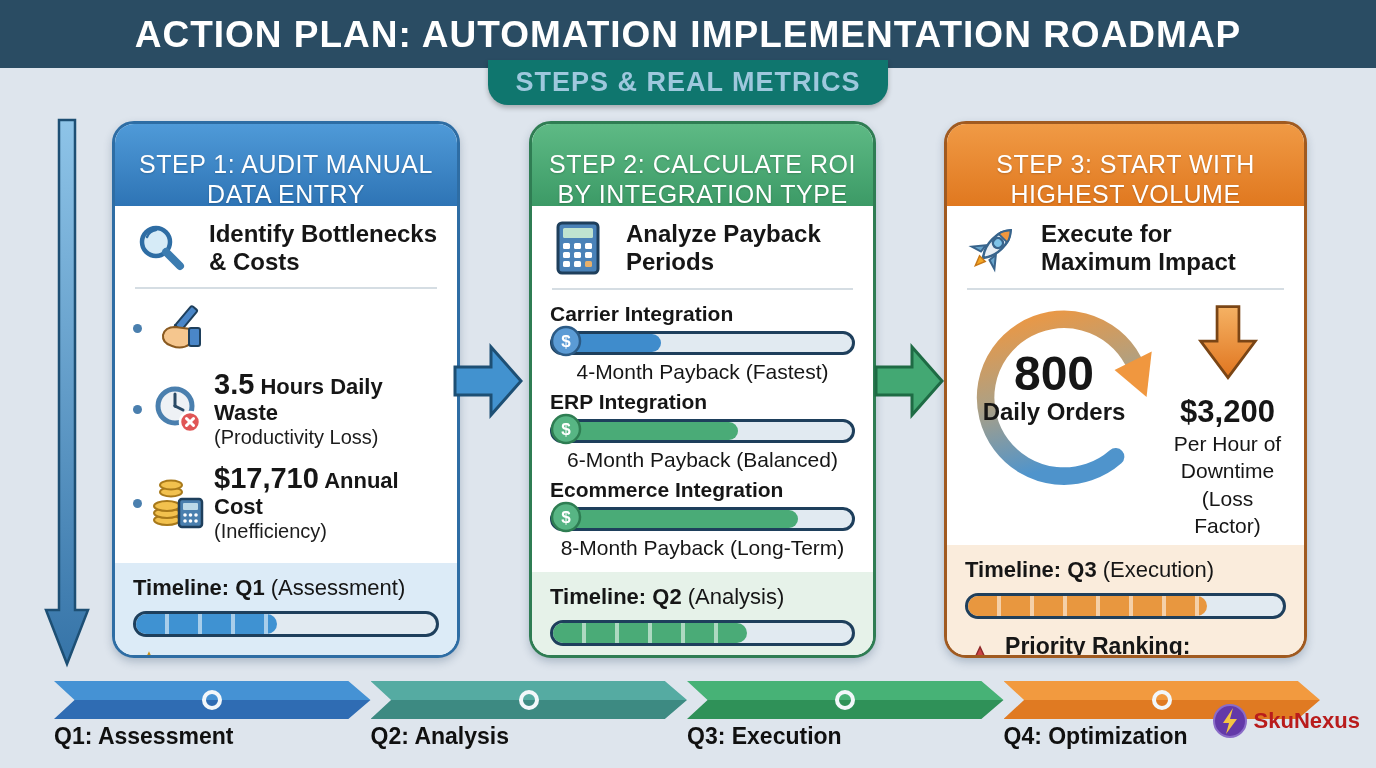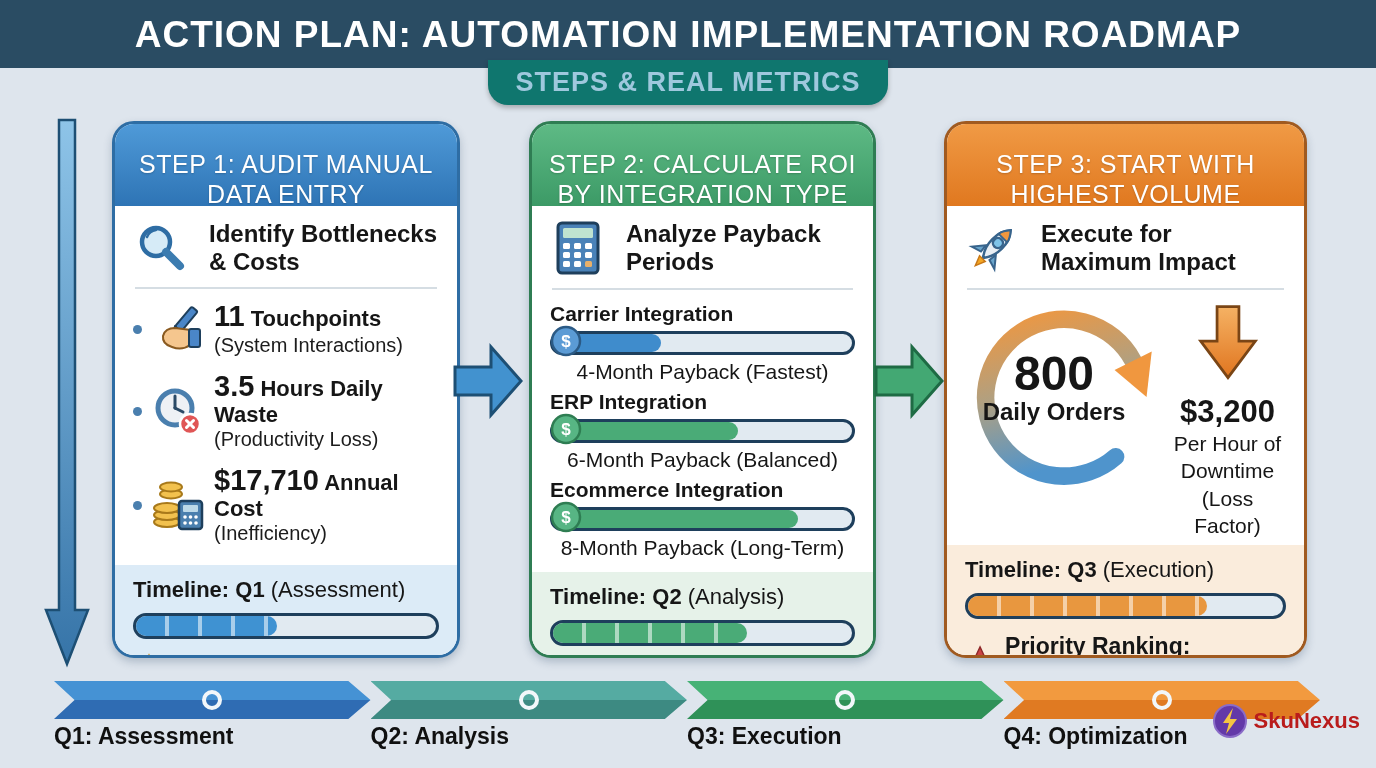--- a/index.html
+++ b/index.html
@@ -149,24 +149,20 @@
         <div class="bullet"></div>
         <div class="icon-cell">
           <svg width="54" height="54" viewBox="0 0 54 54">
             <g transform="rotate(40 27 27)">
               <rect x="23" y="1" width="8" height="26" rx="2" fill="#4a86c8" stroke="#1e3f5c" stroke-width="2"></rect>
               <path d="M23 27 h8 l-4 9 Z" fill="#e8c48a" stroke="#1e3f5c" stroke-width="2"></path>
             </g>
             <path d="M12 34 q2 -8 12 -8 l16 2 q5 2 3 7 l-4 8 q-8 6 -18 2 q-10 -3 -9 -11 Z" fill="#f5c68e" stroke="#8a5a20" stroke-width="2"></path>
             <rect x="38" y="27" width="11" height="18" rx="2" fill="#4a86c8" stroke="#1e3f5c" stroke-width="2"></rect>
           </svg>
-        </div>
-        <div class="metric-text">
-          <div class="line1"><span class="big">11</span> <span>Touchpoints</span></div>
-          <div class="line2">(System Interactions)</div>
         </div>
       </div>
 
       <div class="metric-row">
         <div class="bullet"></div>
         <div class="icon-cell">
           <svg width="54" height="54" viewBox="0 0 54 54">
             <circle cx="24" cy="24" r="17" fill="#eef1f5" stroke="#4a7fae" stroke-width="5"></circle>
             <line x1="24" y1="24" x2="24" y2="12" stroke="#2b4a66" stroke-width="3" stroke-linecap="round"></line>
             <line x1="24" y1="24" x2="32" y2="28" stroke="#2b4a66" stroke-width="3" stroke-linecap="round"></line>

